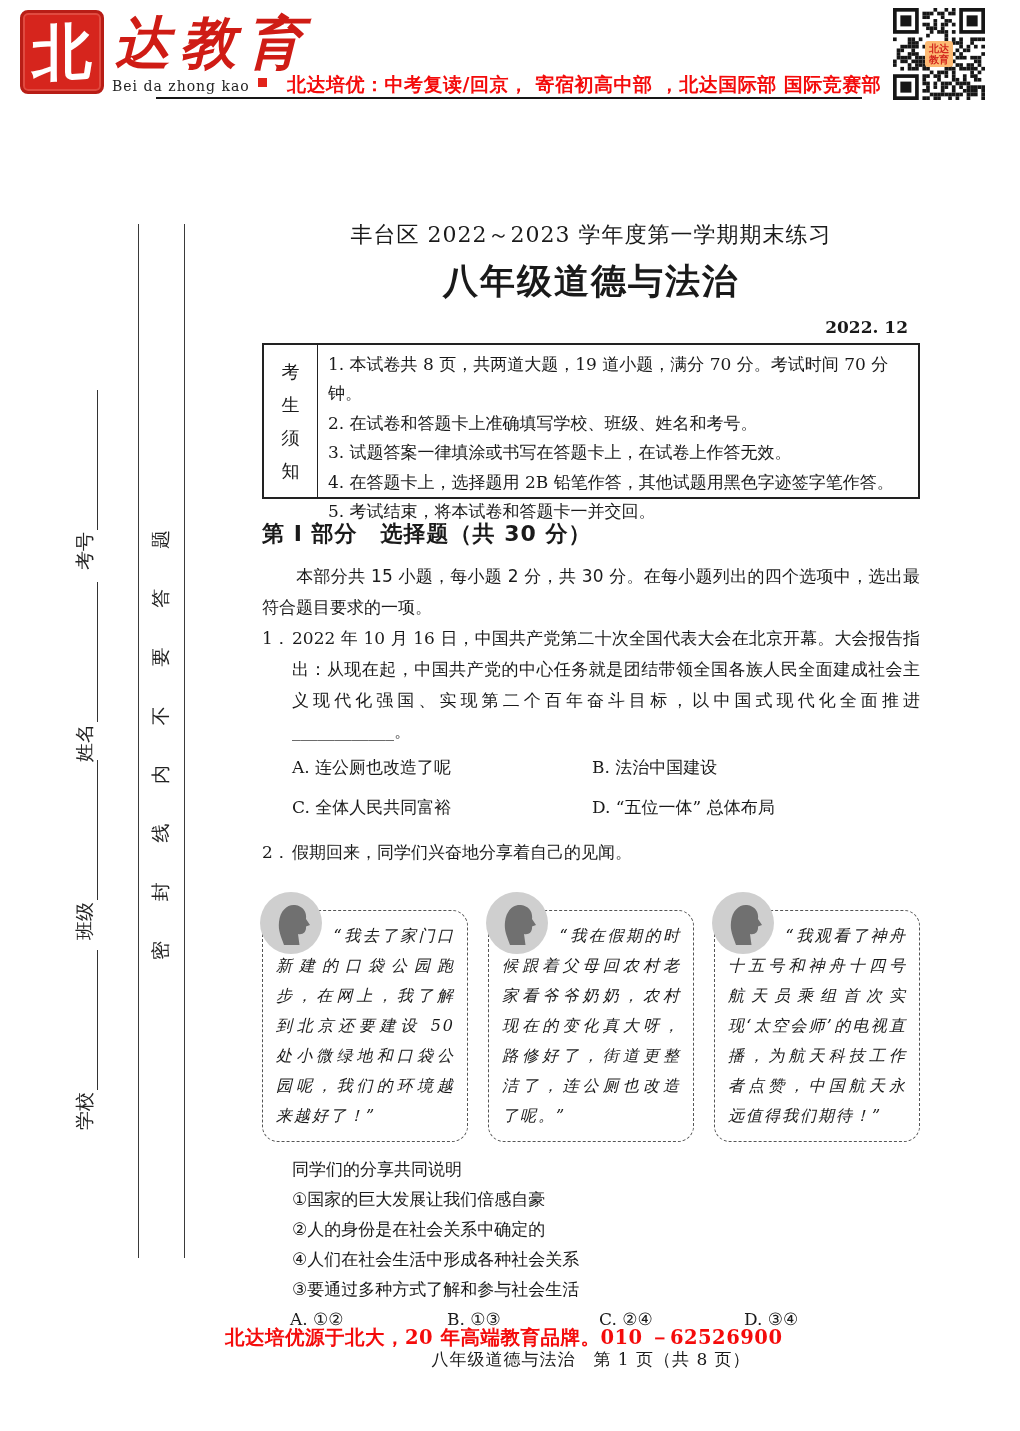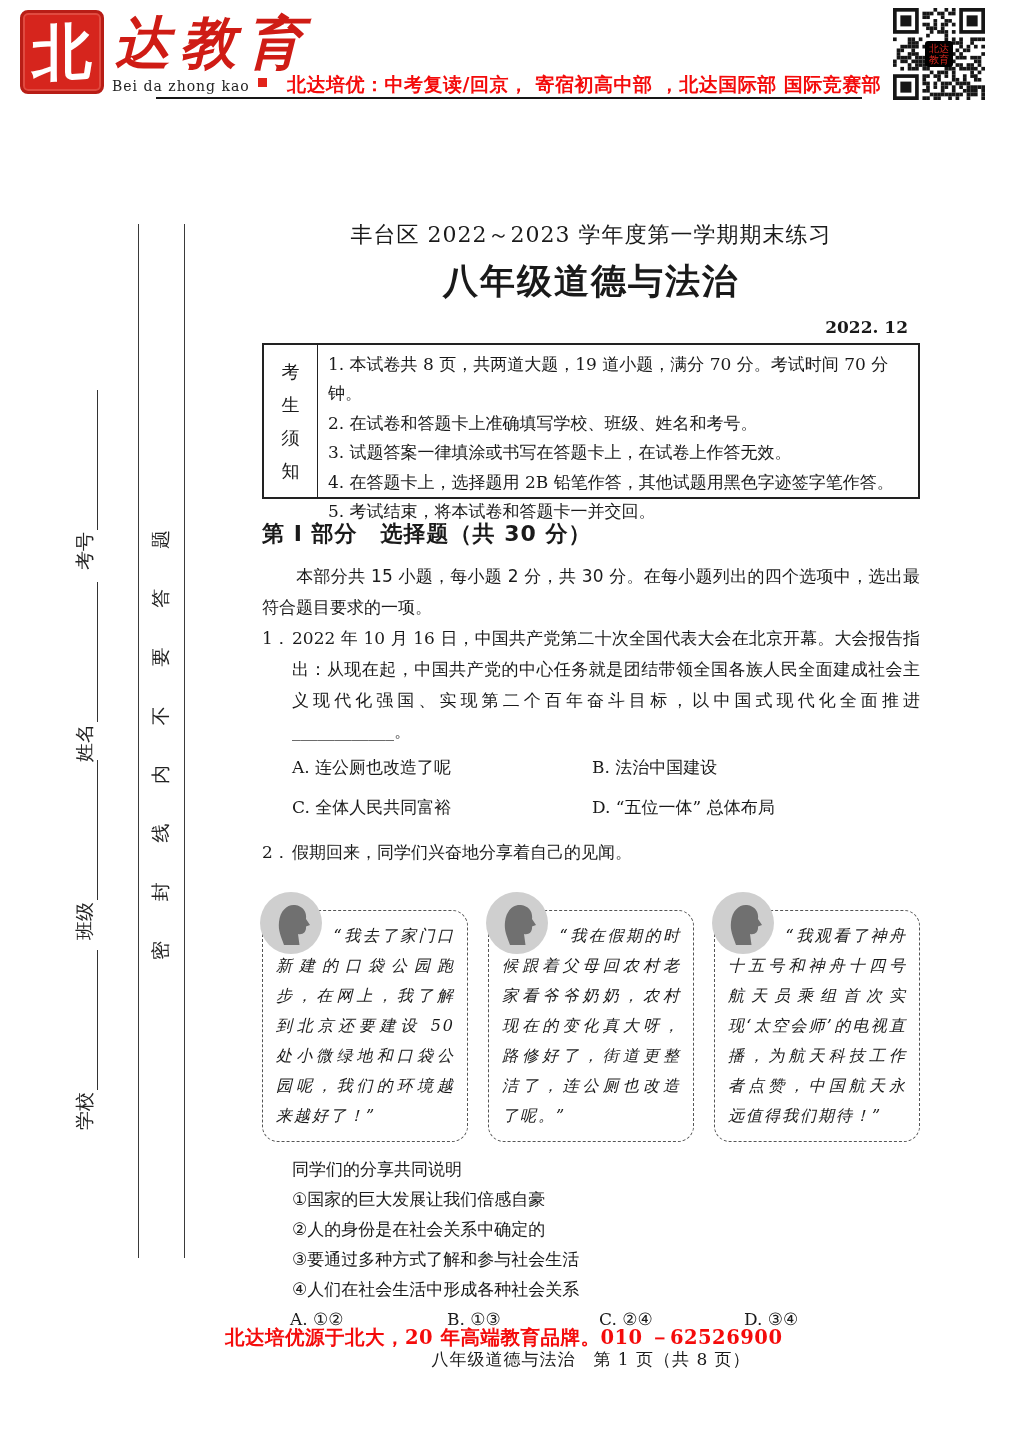--- a/index.html
+++ b/index.html
@@ -30,22 +30,22 @@
   .red-sq { display:inline-block; width:9px; height:9px; background:#e2231a; margin-left:8px; }
   .slogan {
     position:absolute; left:287px; top:72px; width:575px;
     color:#f40b0b; font-size:19px; font-weight:bold; white-space:nowrap; letter-spacing:0.5px;
   }
   .header-rule { position:absolute; left:156px; top:97px; width:706px; border-top:2px solid #161616; }
   .qr-wrap { position:absolute; left:893px; top:8px; width:92px; height:92px; }
   .qr-wrap svg { display:block; }
   .qr-label {
     position:absolute; left:50%; top:50%; transform:translate(-50%,-50%);
-    background:#000000; border-radius:3px; padding:2px 4px; text-align:center;
-    color:#d2261d; font-size:10px; line-height:11px; font-weight:normal; white-space:pre-line;
+    background:#fdba74; border-radius:3px; padding:2px 4px; text-align:center;
+    color:#d2261d; font-size:10px; line-height:11px; font-weight:bold; white-space:pre-line;
   }
 
   
   .vline { position:absolute; width:0; border-left:1.5px solid #3a3a3a; top:224px; height:1034px; }
   .vline.l1 { left:138px; } .vline.l2 { left:184px; }
   .seal-band {
     position:absolute; left:161px; top:745px; width:430px; height:24px;
     transform:translate(-50%,-50%) rotate(-90deg);
     display:flex; justify-content:space-between; align-items:center;
     font-size:19px; color:#222;
@@ -450,22 +450,22 @@
               </svg>
           </span>
           <div class="bubble-text kai">“我观看了神舟十五号和神舟十四号航天员乘组首次实现‘太空会师’的电视直播，为航天科技工作者点赞，中国航天永远值得我们期待！”</div>
         </div>
       </div>
 
       <div class="statements hei">
         <div>同学们的分享共同说明</div>
         <div>①国家的巨大发展让我们倍感自豪</div>
         <div>②人的身份是在社会关系中确定的</div>
+        <div>④人们在社会生活中形成各种社会关系</div>
         <div>③要通过多种方式了解和参与社会生活</div>
-        <div>④人们在社会生活中形成各种社会关系</div>
       </div>
 
       <div class="opt-row4 song">
         <span>A. ①②</span>
         <span>B. ①③</span>
         <span>C. ②④</span>
         <span>D. ③④</span>
       </div>
     </div>
 

